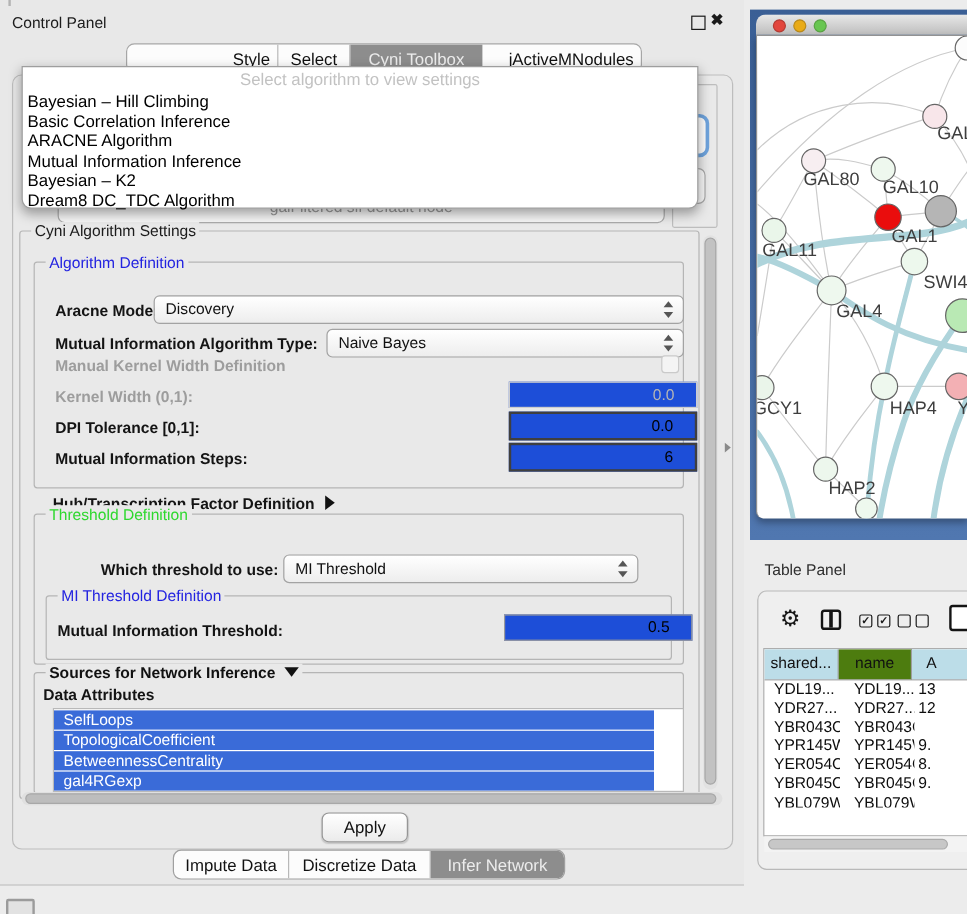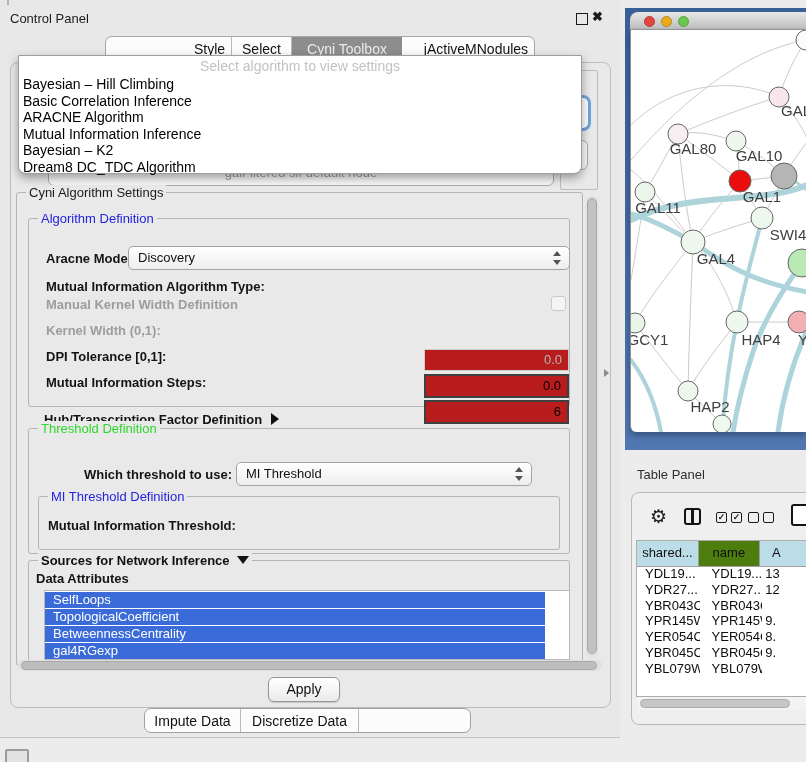--- a/index.html
+++ b/index.html
@@ -55,22 +55,22 @@
   .combo{position:absolute;height:22px;border:1px solid #a3a3a3;border-radius:5px;
          background:linear-gradient(#ffffff,#ededed);z-index:3;text-align:center;}
   .combo .val{position:absolute;left:9px;top:3px;font-size:13px;color:#111;white-space:nowrap;}
   .stepper{position:absolute;right:7px;top:3px;width:9px;height:16px;}
   .stepper .up{position:absolute;left:0;top:1px;width:0;height:0;border-left:4px solid transparent;
                border-right:4px solid transparent;border-bottom:5px solid #555;}
   .stepper .dn{position:absolute;left:0;bottom:1px;width:0;height:0;border-left:4px solid transparent;
                border-right:4px solid transparent;border-top:5px solid #555;}
 
   
-  .field{position:absolute;height:20px;background:#b91c1c;font-size:13px;text-align:right;
-         padding-right:6px;line-height:20px;z-index:3;margin-top:31px;}
+  .field{position:absolute;height:20px;background:#1d4ed8;font-size:13px;text-align:right;
+         padding-right:18px;line-height:20px;z-index:3;}
   .field.strong{border:2px solid #3f3f3f;color:#000;}
   .field.norm{border:1px solid #9a9a9a;color:#000;}
   .field.dis{border:1px solid #cdcdcd;color:#b5b5b5;}
 
   .checkbox-dis{position:absolute;width:13px;height:13px;border:1px solid #cacaca;border-radius:3px;background:#f4f4f4;z-index:3;}
 
   .tri-right{display:inline-block;width:0;height:0;border-top:6px solid transparent;border-bottom:6px solid transparent;
              border-left:8px solid #111;margin-left:9px;vertical-align:-1px;}
   .tri-down{display:inline-block;width:0;height:0;border-left:6px solid transparent;border-right:6px solid transparent;
             border-top:8px solid #111;margin-left:7px;vertical-align:1px;}
@@ -208,20 +208,27 @@
   <span class="lbl" style="left:46px;top:251px;">Aracne Mode:</span>
   <div class="combo" style="left:128px;top:246px;width:440px;">
     <span class="val">Discovery</span>
     <span class="stepper">
         <span class="up"></span>
         <span class="dn"></span>
       </span>
   </div>
 
   <span class="lbl" style="left:46px;top:279px;">Mutual Information Algorithm Type:</span>
+  <div class="combo" style="left:272px;top:274px;width:296px;">
+    <span class="val">Naive Bayes</span>
+    <span class="stepper">
+        <span class="up"></span>
+        <span class="dn"></span>
+      </span>
+  </div>
 
   <span class="lbl-dis" style="left:46px;top:297px;">Manual Kernel Width Definition</span>
   <div class="checkbox-dis" style="left:551px;top:296px;"></div>
 
   <span class="lbl-dis" style="left:46px;top:323px;">Kernel Width (0,1):</span>
   <div class="field dis" style="left:424px;top:318px;width:137px;">0.0</div>
 
   <span class="lbl" style="left:46px;top:349px;">DPI Tolerance [0,1]:</span>
   <div class="field strong" style="left:424px;top:343px;width:135px;">0.0</div>
 
@@ -238,20 +245,21 @@
     <span class="val">MI Threshold</span>
     <span class="stepper">
         <span class="up"></span>
         <span class="dn"></span>
       </span>
   </div>
 
   <div class="abs groupbox" style="left:38px;top:496px;width:520px;height:52px;"></div>
   <span class="grouptitle gt-blue abs" style="left:48px;top:489px;">MI Threshold Definition</span>
   <span class="lbl" style="left:48px;top:518px;">Mutual Information Threshold:</span>
+  <div class="field norm" style="left:420px;top:512px;width:137px;">0.5</div>
 
   <div class="abs groupbox" style="left:28px;top:560px;width:540px;height:100px;"></div>
   <span class="grouptitle gt-bold abs" style="left:38px;top:553px;"><span>Sources for Network Inference</span><span class="tri-down"></span></span>
   <span class="lbl" style="left:36px;top:571px;">Data Attributes</span>
   <div class="abs attr-list">
       <div class="attr-item">SelfLoops</div>
       <div class="attr-item">TopologicalCoefficient</div>
       <div class="attr-item">BetweennessCentrality</div>
       <div class="attr-item">gal4RGexp</div>
     </div>
@@ -263,20 +271,23 @@
   <div class="abs hscroll-thumb"></div>
 
   <div class="abs apply-btn">Apply</div>
 
   <div class="abs btabbar">
     <div class="btab" style="width:96px;">
       <span>Impute Data</span>
     </div>
     <div class="btab" style="width:118px;">
       <span>Discretize Data</span>
+    </div>
+    <div class="btab selected" style="flex:1;">
+      <span>Infer Network</span>
     </div>
   </div>
 
   <div class="abs corner-btn"></div>
   <div class="abs splitter-arrow"></div>
 
   <div class="abs net-bg"></div>
   <div class="abs net-window">
     <div class="net-titlebar">
       <span class="light red"></span>

